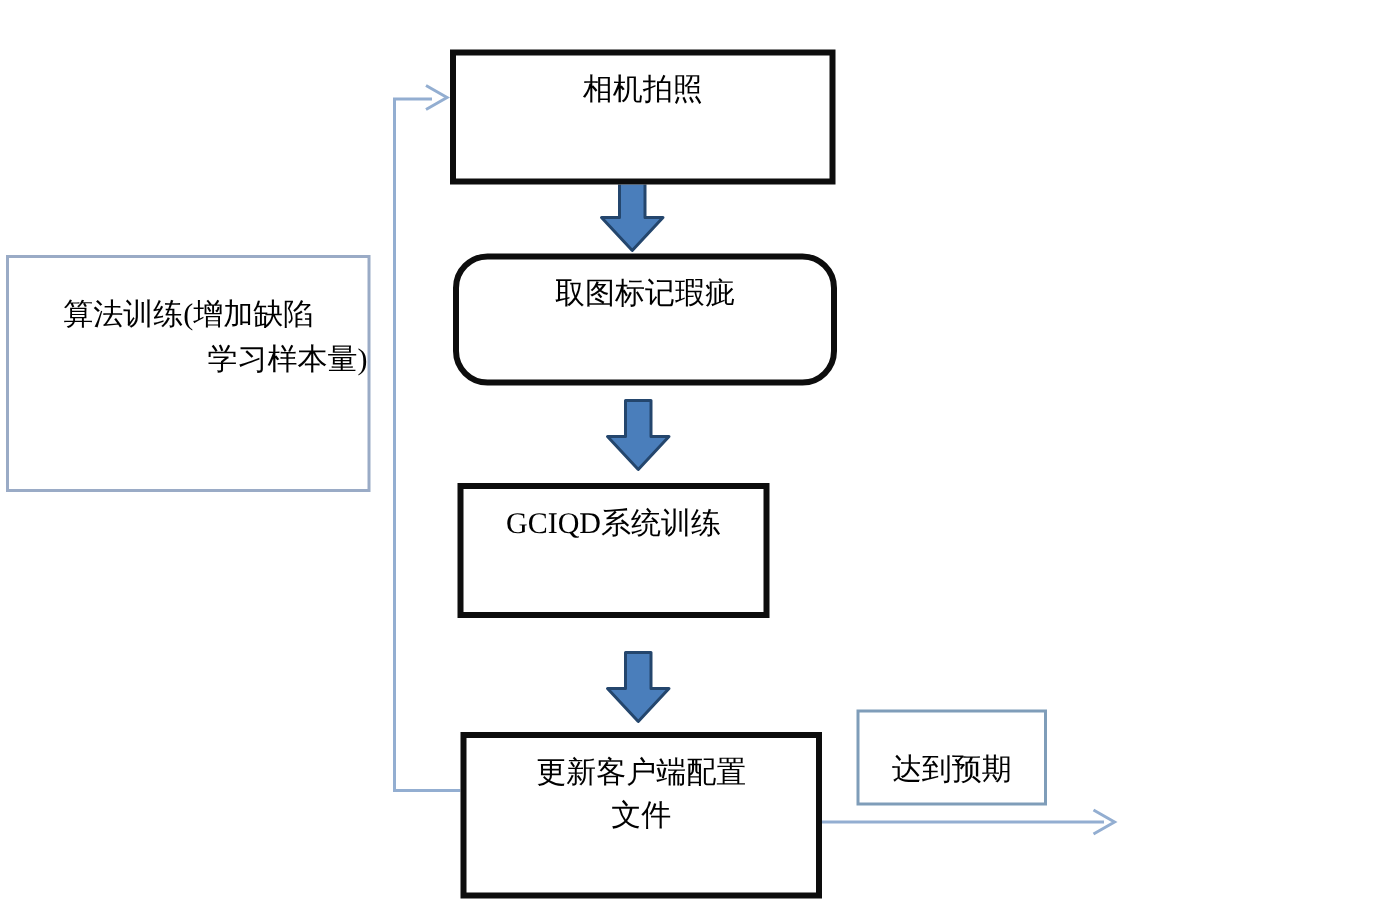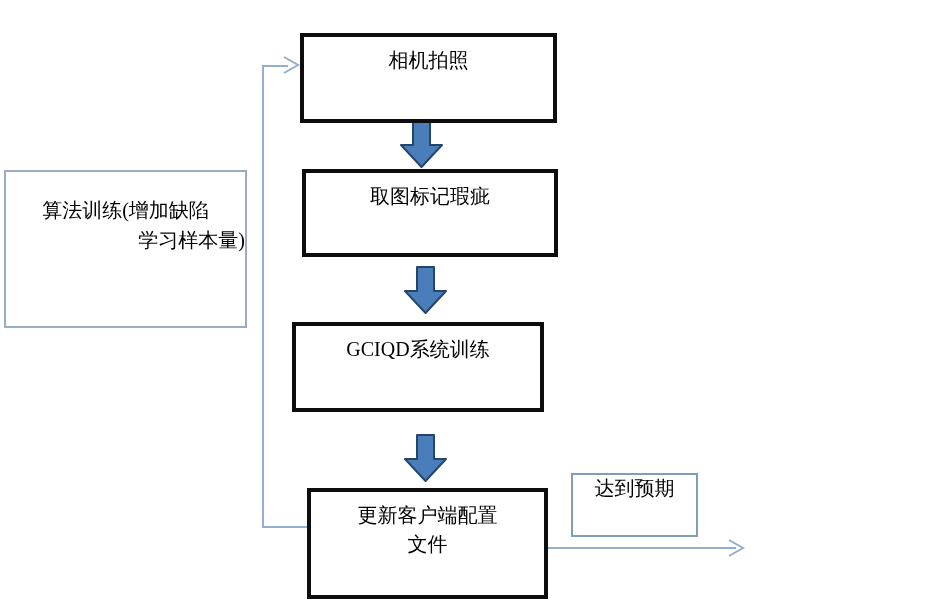--- a/index.html
+++ b/index.html
@@ -60,32 +60,32 @@
   .note .line3 { display: block; text-align: right; }
   .condition {
     position: absolute;
     left: 571px; top: 473px;
     width: 127px; height: 64px;
     background: #ffffff;
     border: 2px solid var(--condition-border);
     text-align: center;
     font-size: 20px;
   }
-  .condition .lbl { display: block; padding-top: 0; }
+  .condition .lbl { display: block; padding-top: 24px; }
   .block-arrow { position: absolute; }
   .block-arrow path {
     fill: var(--block-arrow-fill);
     stroke: var(--block-arrow-stroke);
     stroke-width: 2;
     stroke-linejoin: round;
   }
   
   .node-camera { left: 300px; top: 17px;  width: 257px; height: 90px; margin-top: 16px; }
-  .node-mark   { left: 302px; top: 169px; width: 256px; height: 88px; }
-  .node-train  { left: 292px; top: 322px; width: 252px; height: 90px; }
+  .node-mark   { left: 302px; top: 169px; width: 256px; height: 88px; border-radius: 23px; }
+  .node-train  { left: 305px; top: 322px; width: 208px; height: 90px; }
   .node-update { left: 307px; top: 488px; width: 241px; height: 111px; }
   .node-done   { left: 748px; top: 506px; width: 180px; height: 80px; }
   .arrow-1 { left: 399px; top: 120px; }
   .arrow-2 { left: 403px; top: 266px; }
   .arrow-3 { left: 403px; top: 434px; }
 </style>
 </head>
 <body>
 
 <div class="canvas">

